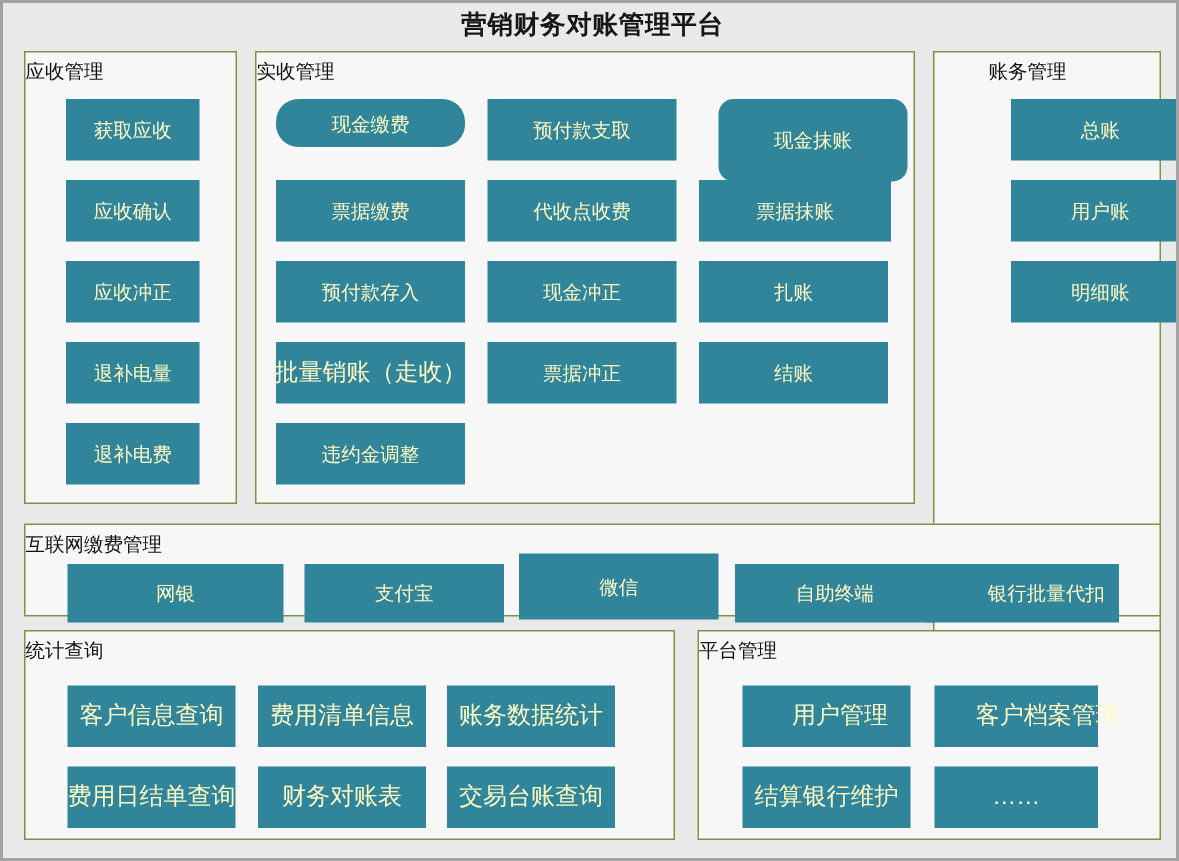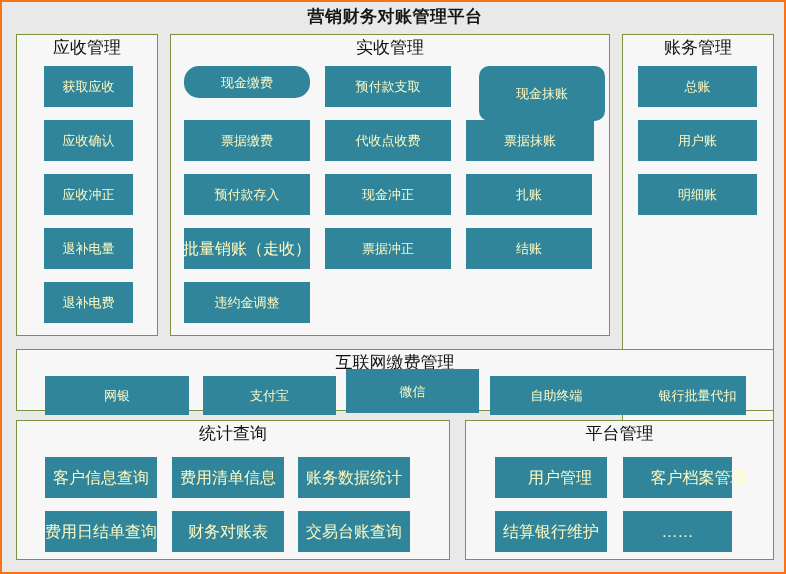--- a/index.html
+++ b/index.html
@@ -9,21 +9,21 @@
   }
   body {
     font-family: "Liberation Sans", "DejaVu Sans", sans-serif;
   }
   #app {
     position: relative;
     width: 786px;
     height: 574px;
     box-sizing: border-box;
     background: #e9e9e9;
-    border: 2px solid #f97316;
+    border: 2px solid #a3a3a3;
     overflow: hidden;
   }
   
   .app-title {
     position: absolute;
     left: 0;
     top: 3px;
     width: 786px;
     text-align: center;
     font-family: "Liberation Serif", "DejaVu Serif", serif;
@@ -33,22 +33,22 @@
     letter-spacing: 0.5px;
   }
   
   .panel {
     position: absolute;
     box-sizing: border-box;
     background: #f7f7f7;
     border: 1px solid #7a9441;
   }
   .panel-title {
-    text-align: center;
-    font-size: 17px;
+    text-align: left;
+    font-size: 13px;
     color: #111111;
     font-weight: normal;
     font-family: "Liberation Sans", "DejaVu Sans", sans-serif;
     margin-top: 5px;
     margin-bottom: 4px;
     line-height: 16px;
   }
   .btn-area {
     position: relative;
   }
@@ -65,21 +65,21 @@
     text-align: center;
     line-height: 15px;
     cursor: pointer;
     user-select: none;
     white-space: nowrap;
   }
   .tile.small { font-size: 16px; }
   
   #panel-receivable  { left: 14px;  top: 32px;  width: 142px; height: 302px; }
   #panel-actual      { left: 168px; top: 32px;  width: 440px; height: 302px; }
-  #panel-account     { left: 620px; top: 32px;  width: 152px; height: 390px; }
+  #panel-account     { left: 620px; top: 32px;  width: 152px; height: 390px; padding-left: 36px; }
   #panel-internet    { left: 14px;  top: 347px; width: 758px; height: 62px; }
   #panel-stats       { left: 14px;  top: 418px; width: 434px; height: 140px; }
   #panel-platform    { left: 463px; top: 418px; width: 309px; height: 140px; }
 </style>
 </head>
 <body>
 
 <div id="app">
 
   <div class="app-title">营销财务对账管理平台</div>

